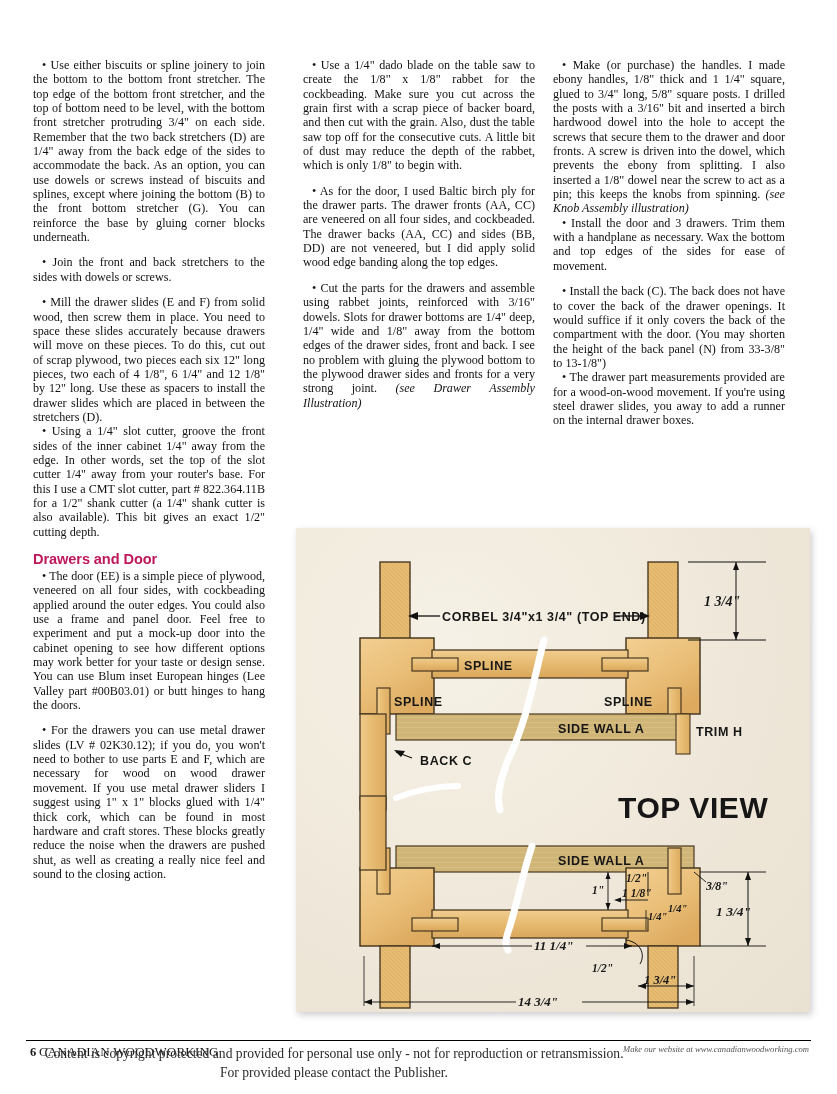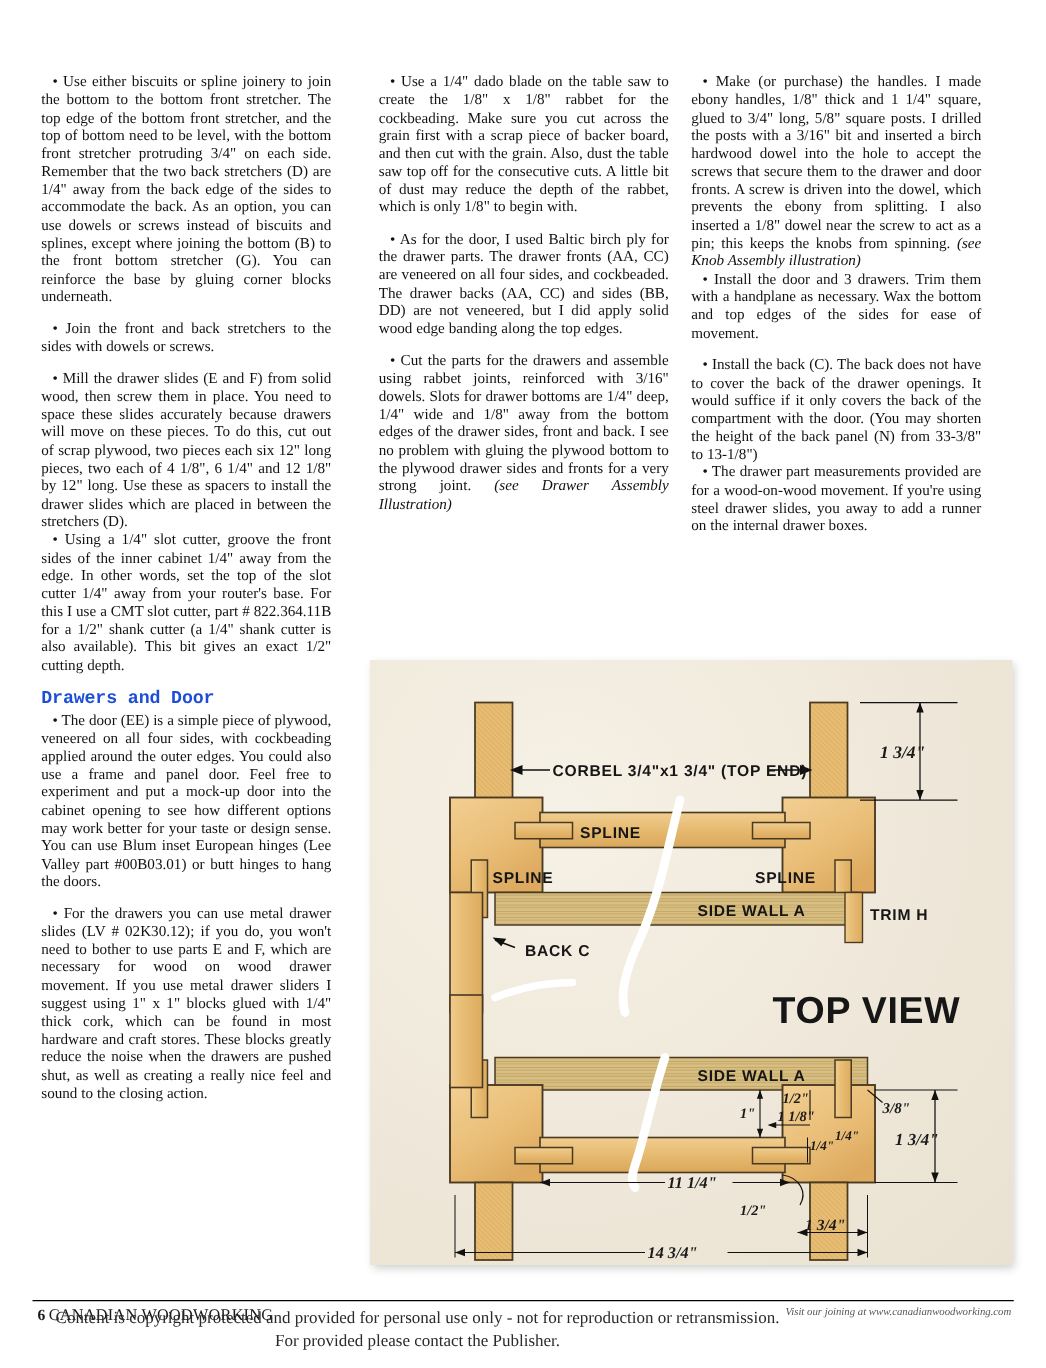--- a/index.html
+++ b/index.html
@@ -48,26 +48,26 @@
     hyphens: auto;
     -webkit-hyphens: auto;
     word-spacing: 0.1px;
   }
   .para.nogap { margin-bottom: 0px; }
   .para em, .ital {
     font-style: italic;
   }
 
   h2.section-head {
-    font-family: Liberation Mono, monospace;
+    font-family: Liberation Sans, sans-serif;
     font-size: 14.6px;
     font-weight: bold;
     margin: 12px 0 2px 0;
     letter-spacing: -0.1px;
-    color: #1d4ed8;
+    color: #be185d;
   }
 
   
   .illus-wrap {
     position: absolute;
     left: 296px;
     top: 528px;
     width: 514px;
     height: 484px;
     background: #f1ebdf;
@@ -322,20 +322,20 @@
     </svg>
   </div>
 
   <div class="footer-rule"></div>
 
   <div class="folio">
     <span class="num">6</span>
     <span class="mag">CANADIAN WOODWORKING</span>
   </div>
 
-  <div class="website">Visit our joining at www.canadianwoodworking.com</div>
+  <div class="website">Make our website at www.canadianwoodworking.com</div>
 
   <div class="stamp">
     <span class="l1">Content is copyright protected and provided for personal use only  - not for reproduction or retransmission.</span>
     <span class="l2">For provided please contact the Publisher.</span>
   </div>
 
 </div>
 
 </body></html>

